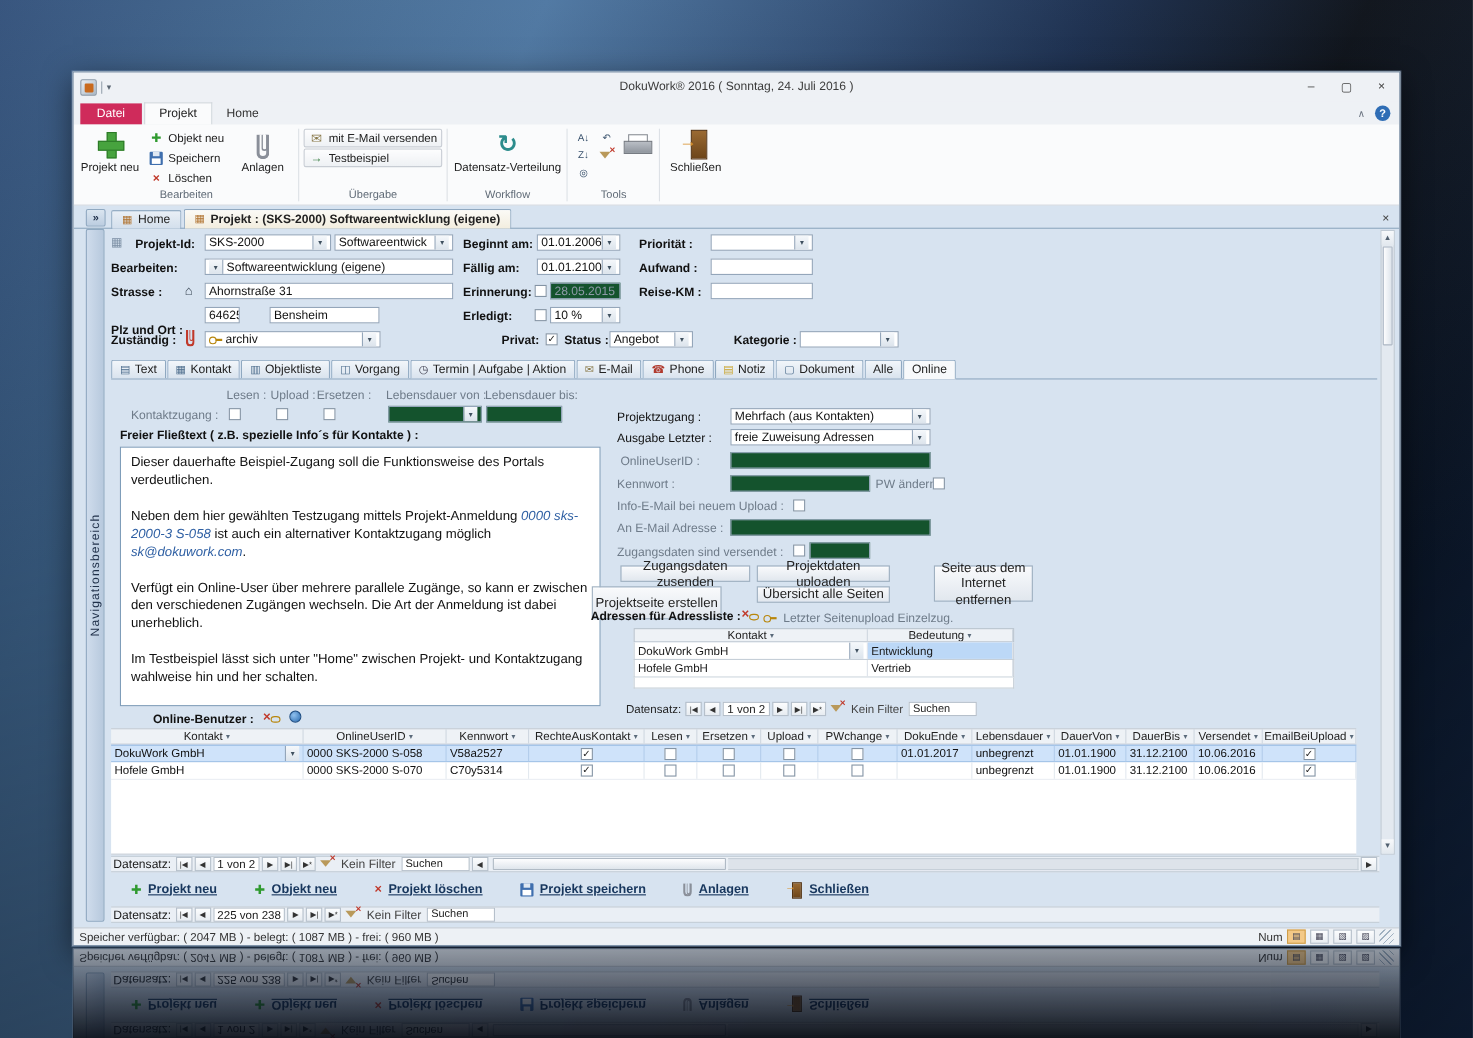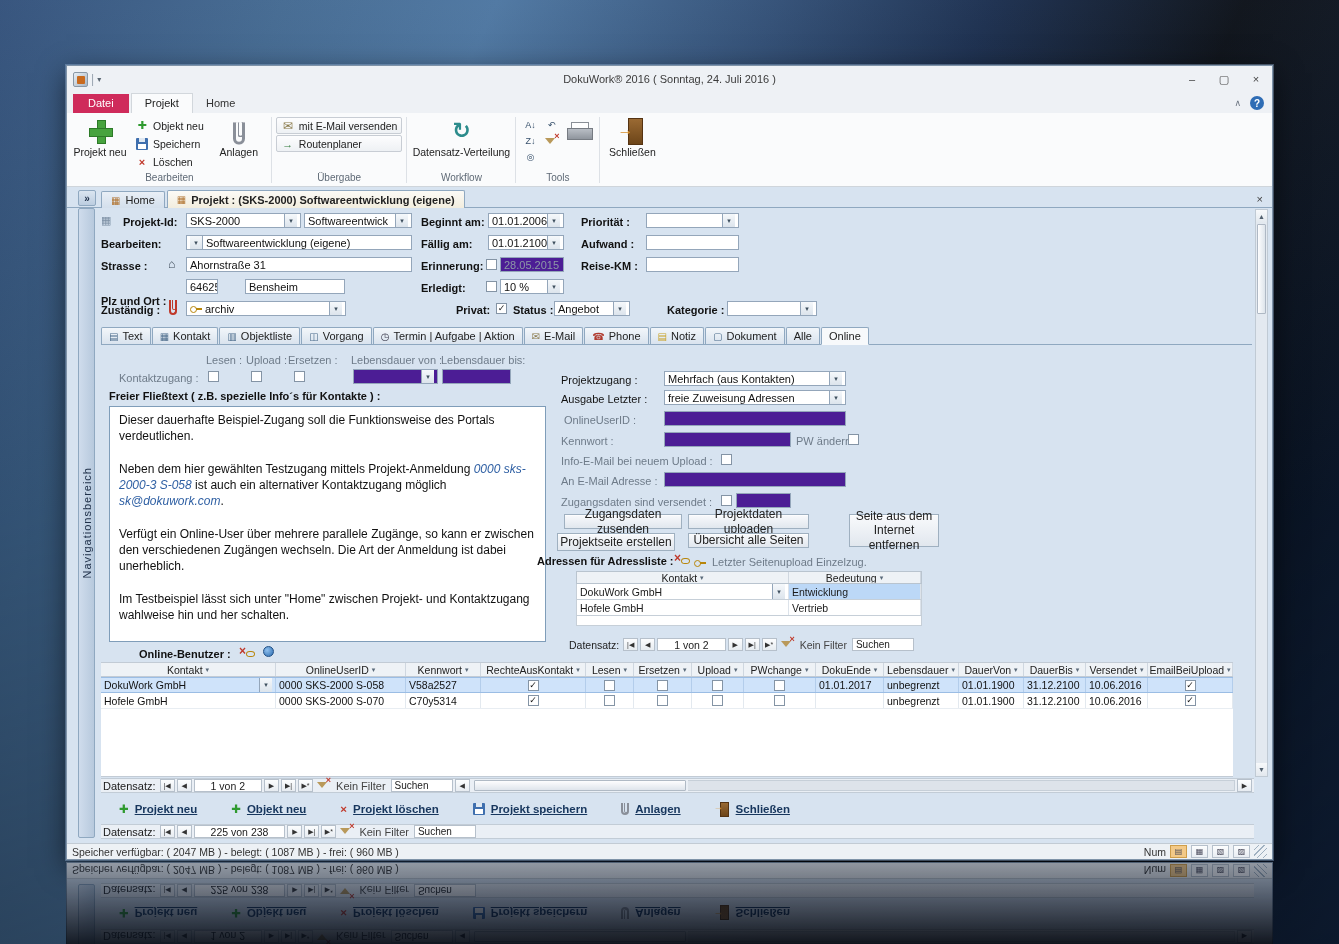--- a/index.html
+++ b/index.html
@@ -91,21 +91,21 @@
 .doc-tab.active{background:linear-gradient(#fbfaf6,#f2edde);font-weight:bold;height:18px}
 .dt-ic{font-size:10px;color:#b0722e}
 .doc-close{margin-left:auto;font-size:11px;color:#444;padding:0 5px;align-self:center}
 .navstrip{position:absolute;left:11px;top:21px;width:17px;bottom:5px;background:linear-gradient(90deg,#cfdcec,#b7c9dd);border:1px solid #8fa8c0;border-radius:2px;display:flex;align-items:center;justify-content:center}
 .nav-text{writing-mode:vertical-rl;transform:rotate(180deg);font-size:11px;color:#20314a;letter-spacing:1px;white-space:nowrap}
 
 .lb{font-size:11px;font-weight:bold;color:#111;white-space:nowrap}
 .lbn{font-size:11px;color:#111;white-space:nowrap}
 .lbg{font-size:11px;color:#6e7b89;white-space:nowrap}
 .fld{height:15px;background:#fff;border:1px solid #94a6ba;display:flex;align-items:center;padding:0 3px;font-size:11px;color:#111;white-space:nowrap;overflow:hidden}
-.fld.dis{background:#4c1d95;color:#8d99a7}
+.fld.dis{background:#14532d;color:#8d99a7}
 .da{width:13px;align-self:stretch;border-left:1px solid #94a6ba;background:linear-gradient(#f5f8fb,#dce4ec);display:flex;align-items:center;justify-content:center;font-size:7px;color:#3f505f;margin-left:auto;flex:none}
 .da-left{margin-left:0;margin-right:3px;border-left:none;border-right:1px solid #94a6ba}
 .cb{width:11px;height:11px;background:#fff;border:1px solid #8494a5;display:inline-flex;align-items:center;justify-content:center;font-size:9px;font-weight:bold;color:#1a1a1a;flex:none;line-height:1}
 .row-ic{font-size:11px;color:#7b8ea3}
 .house{font-size:12px;color:#3d4a58}
 
 .tabstrip{position:absolute;left:34px;top:139px;right:20px;height:19px;display:flex;align-items:flex-end;gap:1px;border-bottom:1px solid #8fa8c0}
 .ftab{height:17px;display:flex;align-items:center;gap:4px;padding:0 7px;background:linear-gradient(#f2f6fa,#d9e3ee);border:1px solid #8fa8c0;border-bottom:none;border-radius:2px 2px 0 0;font-size:11px;color:#222;white-space:nowrap}
 .ftab.active{background:#f7f9fb;height:18px;margin-bottom:-1px;border-bottom:1px solid #f7f9fb}
 .ft-ic{font-size:10px;color:#4a6a8a}
@@ -121,21 +121,21 @@
 .hc{display:flex;align-items:center;justify-content:center;border-right:1px solid #cfd7e0;font-size:10.5px;color:#222;white-space:nowrap;overflow:hidden}
 .hc::after{content:"▾";font-size:7px;color:#5a6a7a;margin-left:3px}
 .mt-row{display:flex;height:16px;background:#fff;border:1px solid #c6cfd8;border-top:none}
 .mc{display:flex;align-items:center;padding:0 3px;border-right:1px solid #dde3ea;font-size:10.5px;white-space:nowrap;overflow:hidden}
 .mc.sel{background:#bcd8f7}
 .mt-fill{height:10px;background:#fff;border:1px solid #c6cfd8;border-top:none}
 
 .rn{display:flex;align-items:center;gap:2px;font-size:10.5px;color:#222;white-space:nowrap}
 .rn-lb{margin-right:2px}
 .rn-btn{width:15px;height:13px;background:linear-gradient(#fcfdfe,#e7ecf1);border:1px solid #b6c0cb;display:inline-flex;align-items:center;justify-content:center;font-size:7px;color:#333;flex:none}
-.rn-pos{background:#fff;border:1px solid #b6c0cb;height:13px;padding:0 16px;display:inline-flex;align-items:center;font-size:10.5px}
+.rn-pos{background:#fff;border:1px solid #b6c0cb;height:13px;padding:0 3px;display:inline-flex;align-items:center;font-size:10.5px}
 .funnel-off{position:relative;width:12px;height:11px;display:inline-block;margin:0 2px}
 .funnel-off::before{content:"";position:absolute;left:0;top:2px;border-left:5px solid transparent;border-right:5px solid transparent;border-top:6px solid #b9995a}
 .funnel-off::after{content:"×";position:absolute;right:-2px;top:-5px;color:#c0392b;font-size:9px;font-weight:bold}
 .rn-filter{padding:0 3px;color:#444}
 .rn-search{width:62px;height:13px;background:#fff;border:1px solid #b6c0cb;font-size:10px;padding:0 3px;color:#222}
 
 .dtable{position:absolute;left:34px;top:475px;width:1132px}
 .dt-head{display:flex;height:15px;background:#eef2f6;border-top:1px solid #c2cbd5;border-bottom:1px solid #c2cbd5}
 .drow{display:flex;height:16px;background:#fff;border-bottom:1px solid #e8edf2}
 .drow.sel{background:#cfe3fa;border-top:1px solid #9bbde4;border-bottom:1px solid #9bbde4}
@@ -237,21 +237,21 @@
     <div class="rsep"></div>
     <div class="rgroup">
       <div class="rgroup-content">
         <div class="smallstack">
           <div class="smallbtn boxed">
                 <span class="sicon ic-mailg">✉</span>
                 <span>mit E-Mail versenden</span>
               </div>
           <div class="smallbtn boxed">
                 <span class="sicon ic-route">→</span>
-                <span>Routenplaner</span>
+                <span>Testbeispiel</span>
               </div>
         </div>
       </div>
       <div class="rgroup-label">Übergabe</div>
     </div>
     <div class="rsep"></div>
     <div class="rgroup">
       <div class="rgroup-content">
         <div class="bigbtn wide">
           <span class="bicon ic-workflow">↻</span>
@@ -481,21 +481,21 @@
     <span class="a cb" style="left:654px;top:267px"></span>
     <span class="a lbg" style="left:494px;top:288px">An E-Mail Adresse :</span>
     <div class="a fld dis" style="left:597px;top:285px;width:182px"></div>
     <span class="a lbg" style="left:494px;top:309px">Zugangsdaten sind versendet :</span>
     <span class="a cb" style="left:654px;top:308px"></span>
     <div class="a fld dis" style="left:669px;top:306px;width:55px"></div>
 
     <div class="a pbtn" style="left:497px;top:327px;width:118px;height:15px">Zugangsdaten zusenden</div>
     <div class="a pbtn" style="left:621px;top:327px;width:121px;height:15px">Projektdaten uploaden</div>
     <div class="a pbtn" style="left:782px;top:327px;width:90px;height:33px;padding:0 4px">Seite aus dem Internet entfernen</div>
-    <div class="a pbtn" style="left:490px;top:346px;width:118px;height:18px">Projektseite erstellen</div>
+    <div class="a pbtn" style="left:471px;top:346px;width:118px;height:30px">Projektseite erstellen</div>
     <div class="a pbtn" style="left:621px;top:346px;width:121px;height:15px">Übersicht alle Seiten</div>
 
     <span class="a lb" style="left:470px;top:368px">Adressen für Adressliste :</span>
     <span class="a" style="left:607px;top:367px"><span class="ic-xkey"></span></span>
     <span class="a" style="left:627px;top:369px"><span class="ic-key"></span></span>
     <span class="a lbg" style="left:645px;top:369px">Letzter Seitenupload Einzelzug.</span>
 
     <div class="a" style="left:509px;top:384px;width:346px">
       <div class="mt-head">
         <div class="hc" style="width:212px">Kontakt</div>

